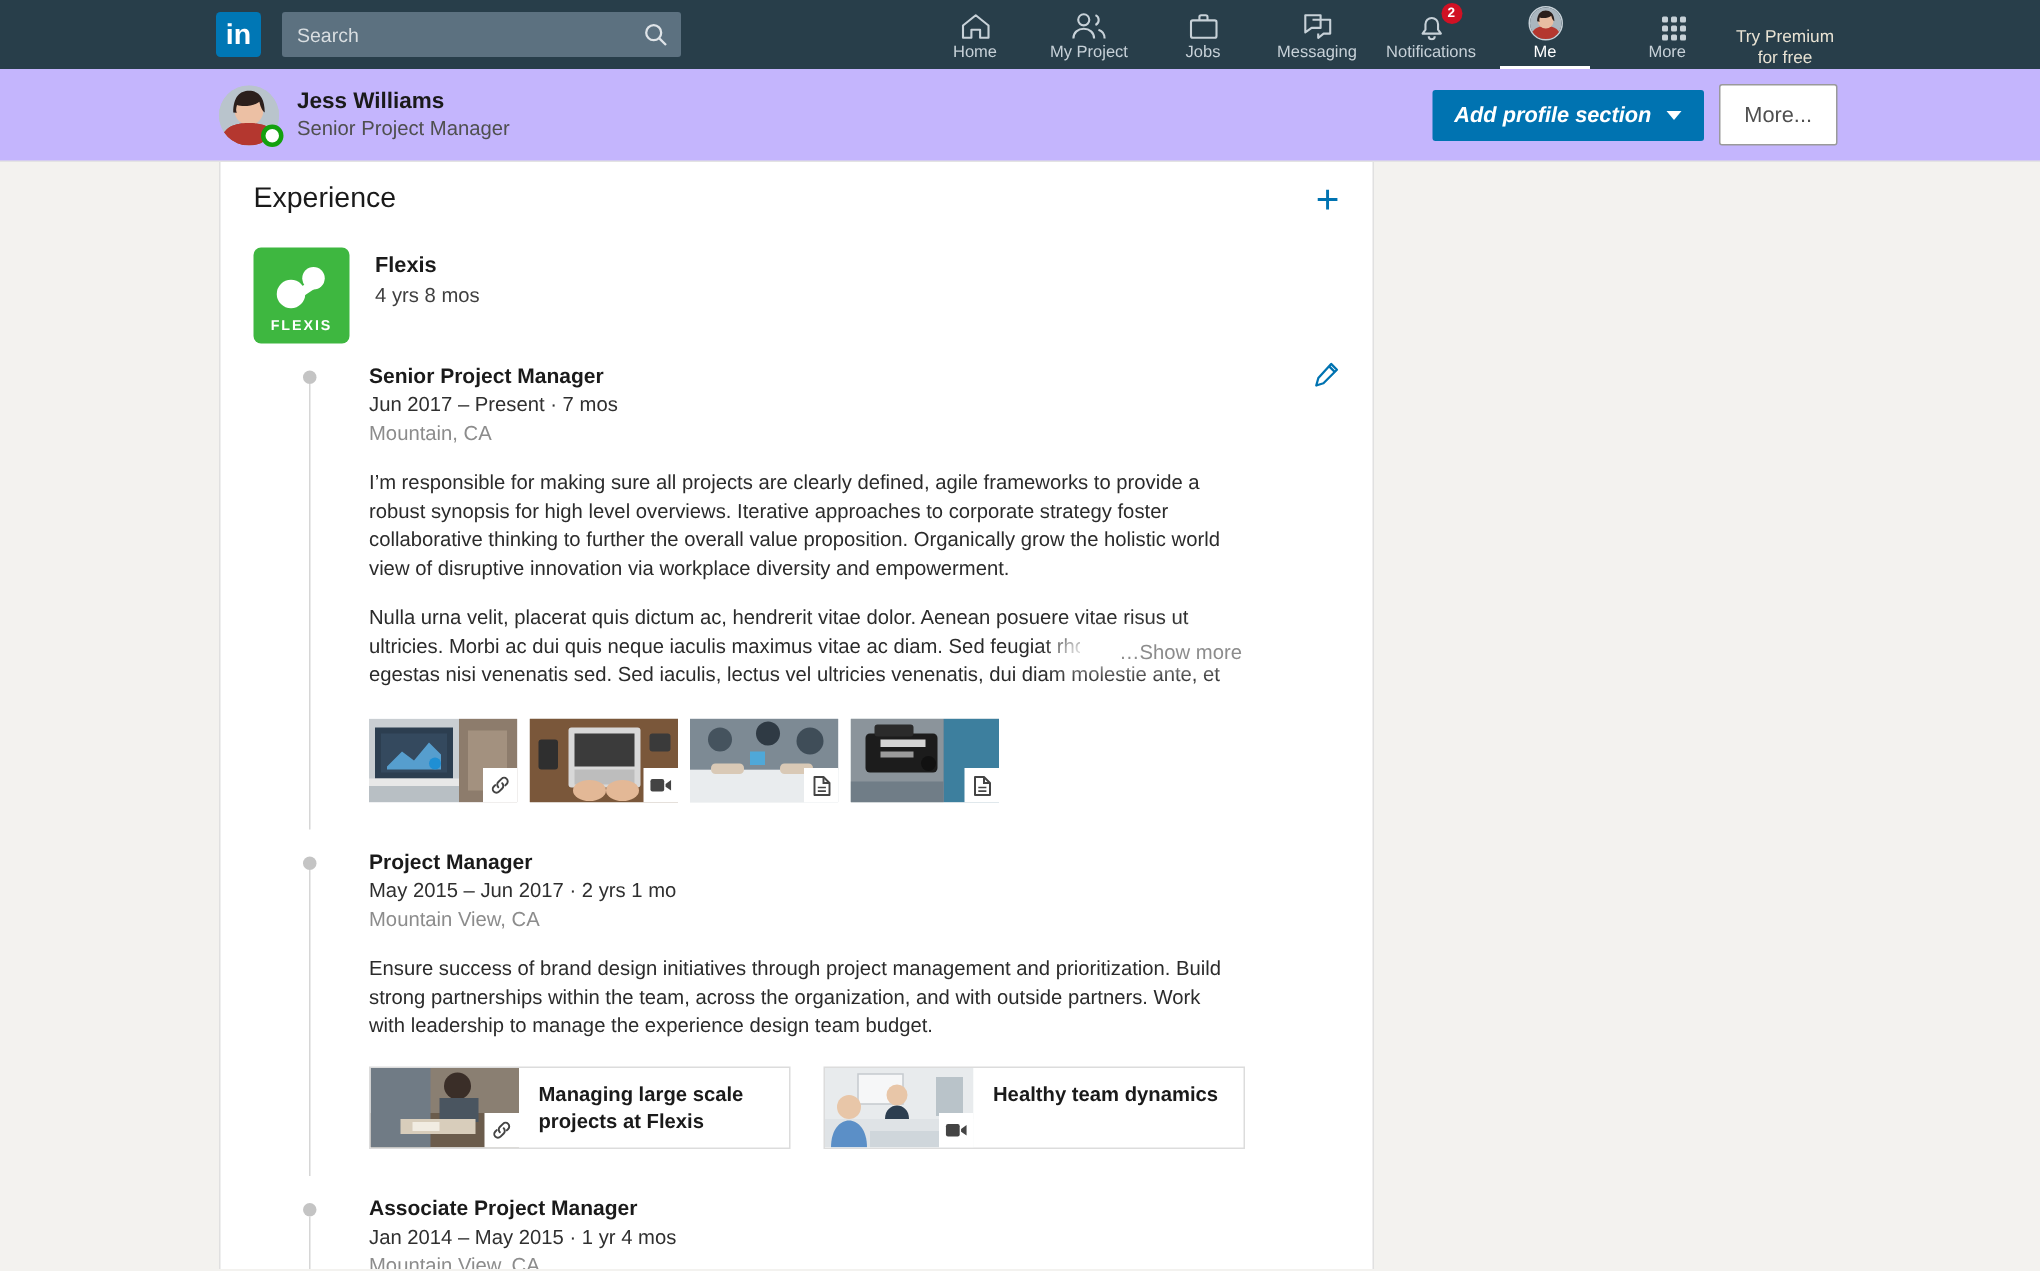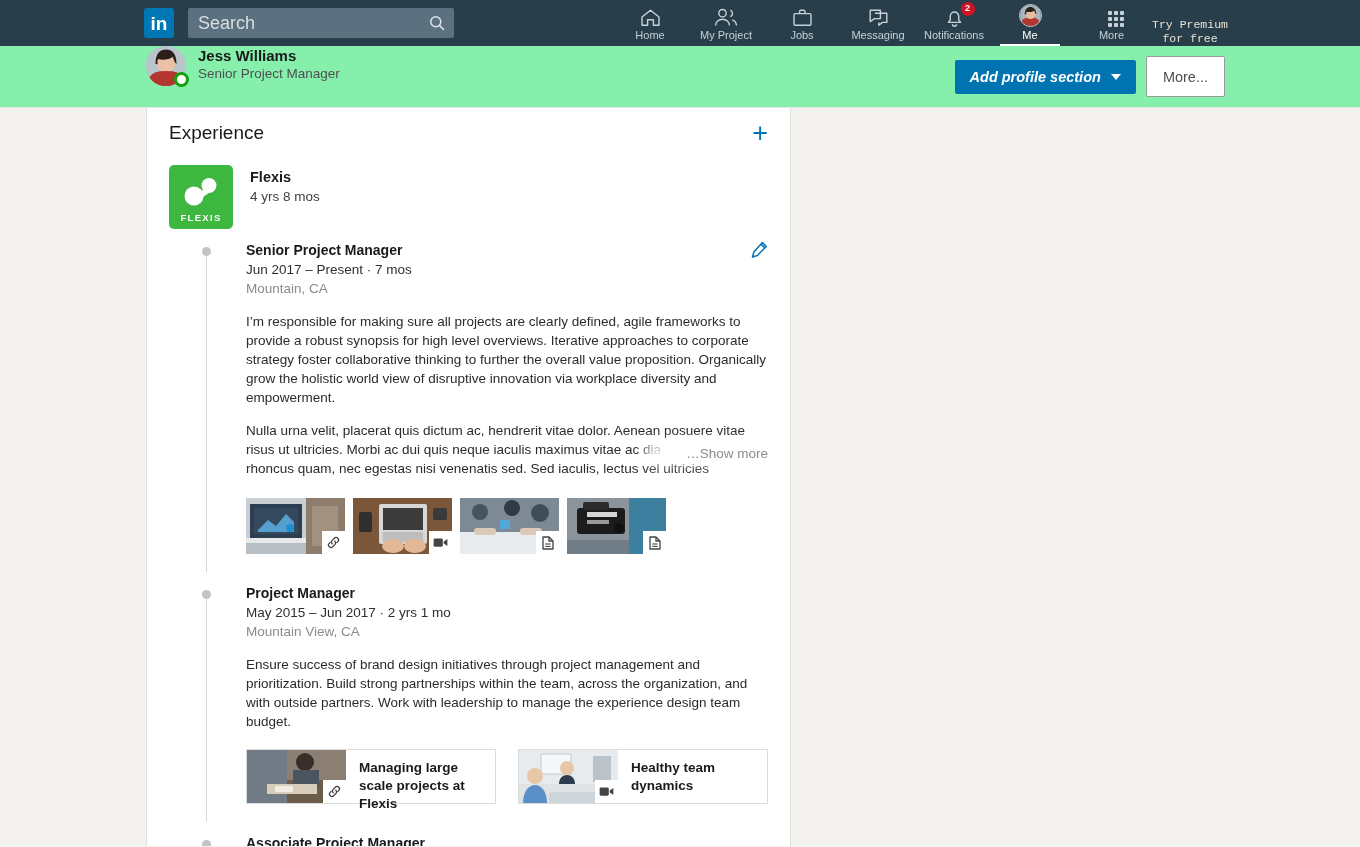--- a/index.html
+++ b/index.html
@@ -21,21 +21,21 @@
     justify-content: center; font-size: 19px; font-weight: bold;
     font-family: "Liberation Sans", sans-serif; line-height: 1;
   }
   .search-box {
     margin-left: 14px; width: 266px; height: 30px;
     background: #5c7180; border-radius: 2px;
     display: flex; align-items: center; position: relative;
   }
   .search-box input {
     border: 0; background: transparent; outline: none;
-    color: #e6e9ec; font-size: 18px; padding: 0 28px 0 10px;
+    color: #e6e9ec; font-size: 13px; padding: 0 28px 0 10px;
     width: 100%; height: 100%; font-family: "Liberation Sans", sans-serif;
   }
   .search-box input::placeholder { color: #d9dee1; }
   .search-ico { position: absolute; right: 9px; top: 7px; }
 
   .nav-items { display: flex; align-items: flex-end; margin-left: 158px; height: 46px; }
   .nav-item {
     width: 76px; height: 46px; display: flex; flex-direction: column;
     align-items: center; justify-content: center; position: relative;
     color: #c7d1d8; font-size: 11px; cursor: pointer;
@@ -53,28 +53,28 @@
     font-weight: bold;
   }
   .me-avatar {
     width: 23px; height: 23px; border-radius: 50%; overflow: hidden;
     border: 1px solid #c7d1d8;
   }
   .grid-dots { display: grid; grid-template-columns: repeat(3, 4px); gap: 2px; }
   .grid-dots i { width: 4px; height: 4px; background: #c7d1d8; border-radius: 1px; display: block; }
   .premium {
     margin-left: 14px; color: #e8c77b; font-size: 11.5px; text-align: center;
-    line-height: 14px; width: 104px; cursor: pointer; font-family: Liberation Mono, monospace;
+    line-height: 14px; width: 104px; cursor: pointer;
   }
   .premium .l1 { color: #e9e3d4; }
   .premium .l2 { color: #e9e3d4; }
 
   
   .profilebar {
-    height: 62px; background: #86efac; display: flex; 
+    height: 62px; background: #c4b5fd; display: flex; align-items: center;
     border-bottom: 1px solid #e3e3e3; position: relative;
   }
   .pb-avatar-wrap { margin-left: 146px; position: relative; width: 40px; height: 40px; }
   .pb-avatar { width: 40px; height: 40px; border-radius: 50%; overflow: hidden; background: #b9c4cc; }
   .open-ring {
     position: absolute; right: -3px; bottom: -1px; width: 15px; height: 15px;
     border: 3px solid #13a10e; border-radius: 50%; background: #fff;
   }
   .pb-text { margin-left: 12px; }
   .pb-name { font-size: 15px; font-weight: bold; color: #1a1a1a; line-height: 19px; }
@@ -91,21 +91,21 @@
     background: #fff; color: #4f4f4f; border: 1px solid #9a9a9a; border-radius: 2px;
     height: 41px; padding: 0 16px; font-size: 14.5px; cursor: pointer;
     font-family: "Liberation Sans", sans-serif;
   }
   .caret { width: 0; height: 0; border-left: 5px solid transparent; border-right: 5px solid transparent; border-top: 6px solid #fff; }
 
   
   .page { height: calc(847px - 46px - 63px); background: #f3f2ef; display: flex; }
   .gutter-l { width: 146px; background: #f3f2ef; }
   .card {
-    width: 645px; background: #fff; border: 1px solid #e0e0e0;
+    width: 770px; background: #fff; border: 1px solid #e0e0e0;
     border-top: none; border-bottom: none; padding: 0 22px 12px 22px;
     position: relative; overflow: hidden;
   }
   .card-head { display: flex; align-items: center; padding-top: 14px; }
   .card-title { font-size: 19px; color: #1a1a1a; }
   .plus { margin-left: auto; color: #0073b1; font-size: 27px; line-height: 20px; cursor: pointer; font-weight: 300; }
 
   .company { display: flex; margin-top: 21px; }
   .logo {
     width: 64px; height: 64px; border-radius: 5px; background: #3eb740;

